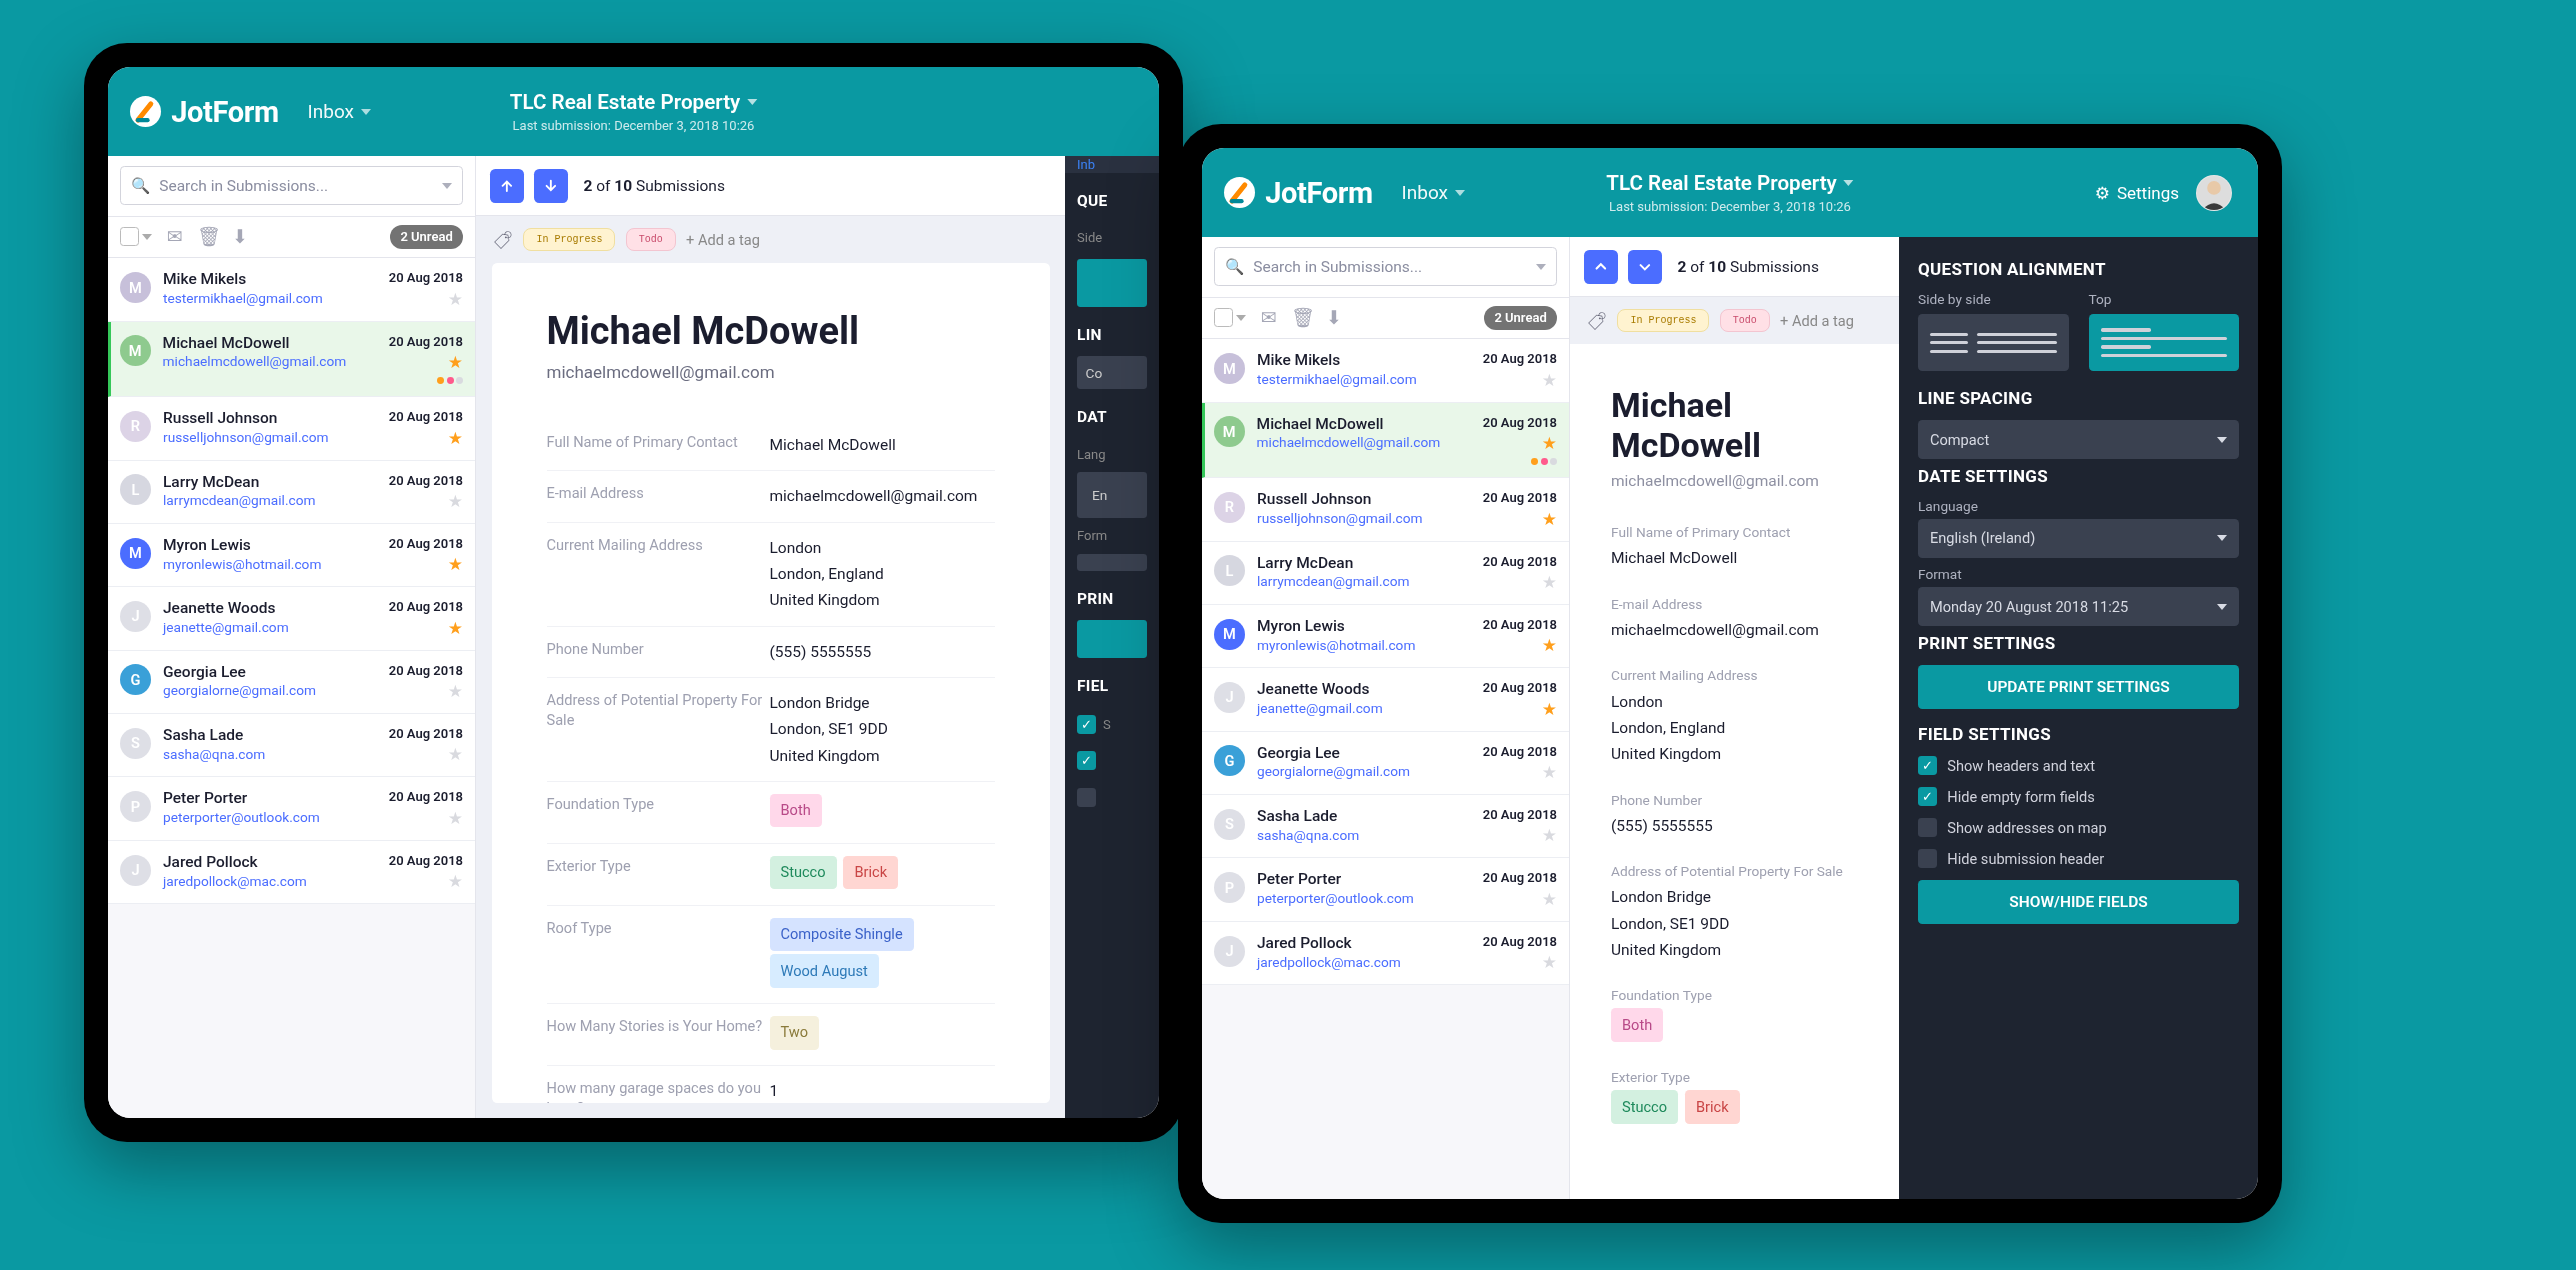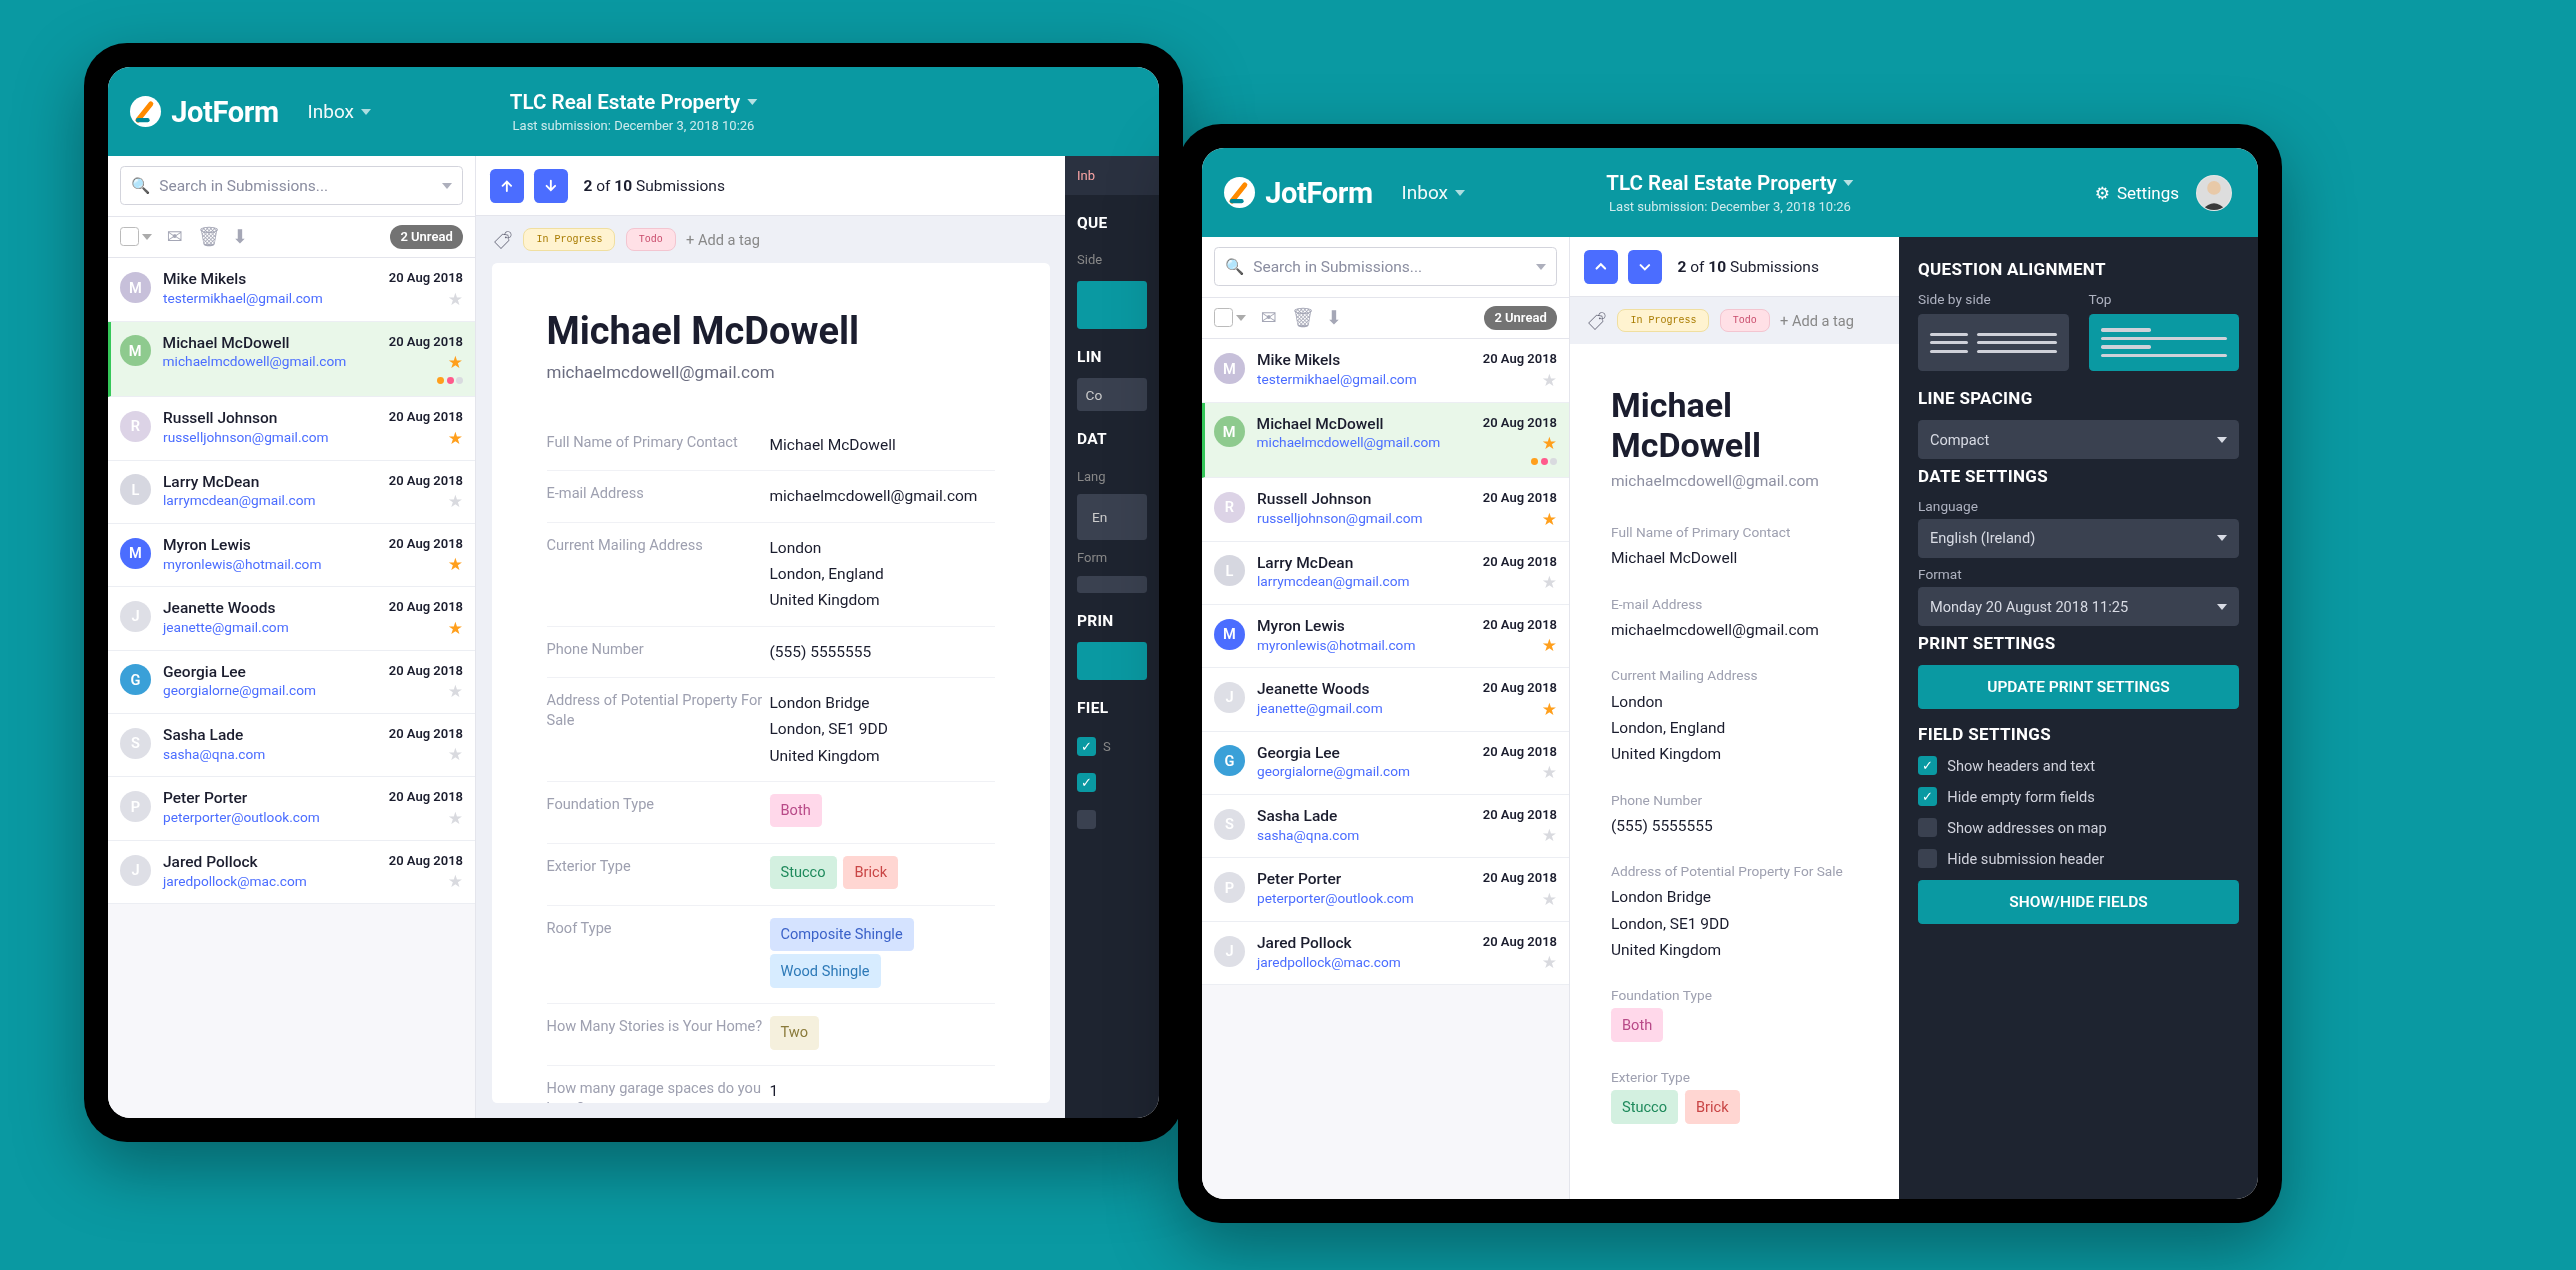--- a/index.html
+++ b/index.html
@@ -352,36 +352,36 @@
               <div class="field">
                 <div class="field-label">Foundation Type</div>
                 <div class="field-value"><span class="chip pink">Both</span></div>
               </div>
               <div class="field">
                 <div class="field-label">Exterior Type</div>
                 <div class="field-value"><span class="chip green">Stucco</span><span class="chip red">Brick</span></div>
               </div>
               <div class="field">
                 <div class="field-label">Roof Type</div>
-                <div class="field-value"><span class="chip blue">Composite Shingle</span><span class="chip lightblue">Wood Shingle</span></div>
+                <div class="field-value"><span class="chip blue">Composite Shingle</span><span class="chip lightblue">Wood August</span></div>
               </div>
               <div class="field">
                 <div class="field-label">How Many Stories is Your Home?</div>
                 <div class="field-value"><span class="chip cream">Two</span></div>
               </div>
               <div class="field">
                 <div class="field-label">How many garage spaces do you have?</div>
                 <div class="field-value">1</div>
               </div>
             </div>
         </div>
       </div>
 
       <div class="dark-sliver">
-        <div class="row" style="background:#2a3140;color:#fca5a5;padding:12px 12px">Inb</div>
+        <div class="row" style="background:#2a3140;color:#3b82f6;padding:1px 12px">Inb</div>
         <div class="sec-title">QUE</div>
         <div class="row">Side</div>
         <div style="margin:5.2px 12px;height:48px;background:#0a99a2;border-radius:3.4px"></div>
         <div class="sec-title">LIN</div>
         <div style="margin:5.2px 12px;padding:8.6px;background:#3a4150;border-radius:3.4px;color:#ccc">Co</div>
         <div class="sec-title">DAT</div>
         <div class="row">Lang</div>
         <div style="margin:1.7px 12px;padding:15px;background:#3a4150;border-radius:3.4px;color:#ccc">En</div>
         <div class="row">Form</div>
         <div style="margin:1.7px 12px;padding:8.6px;background:#3a4150;border-radius:3.4px"></div>

